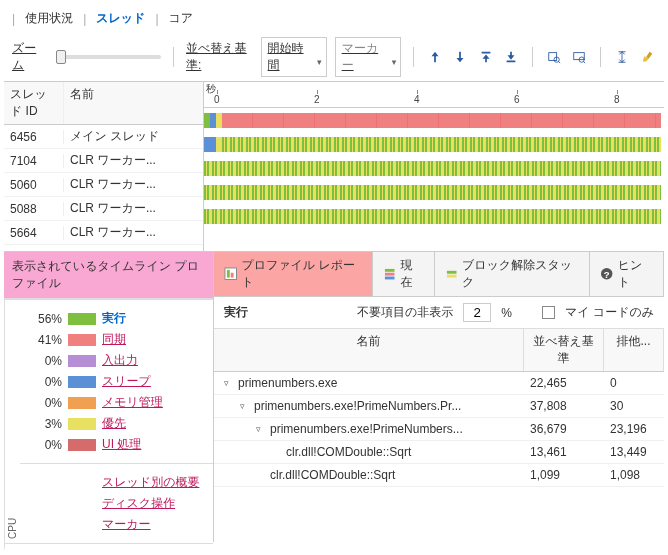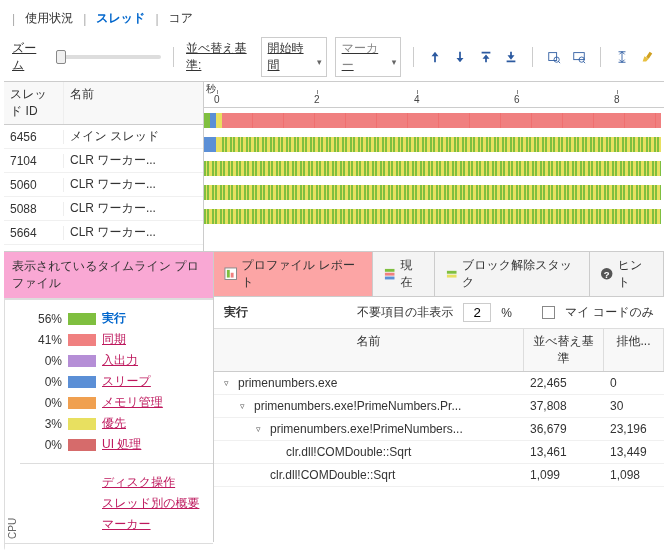--- a/index.html
+++ b/index.html
@@ -254,26 +254,26 @@
               <div class="profile-pct">0%</div>
               <div class="profile-swatch" style="background:#d66b6b"></div>
               <div class="profile-label link">UI 処理</div>
             </div>
           </div>
         <div style="border-top:1px solid #ddd; margin:4px 0"></div>
         <div class="profile-list" id="link-items">
             <div class="profile-item">
               <div class="profile-pct"></div>
               <div class="profile-swatch"></div>
-              <div class="profile-label link">ディスク操作</div>
+              <div class="profile-label link">スレッド別の概要</div>
             </div>
             <div class="profile-item">
               <div class="profile-pct"></div>
               <div class="profile-swatch"></div>
-              <div class="profile-label link">スレッド別の概要</div>
+              <div class="profile-label link">ディスク操作</div>
             </div>
             <div class="profile-item">
               <div class="profile-pct"></div>
               <div class="profile-swatch"></div>
               <div class="profile-label link">マーカー</div>
             </div>
           </div>
       </div>
     </div>
     <div class="profile-group">

